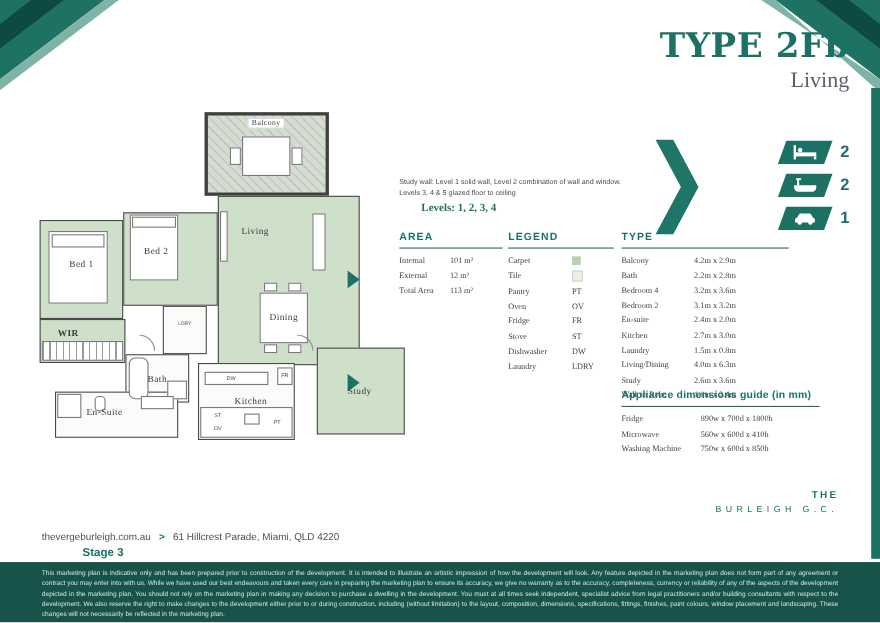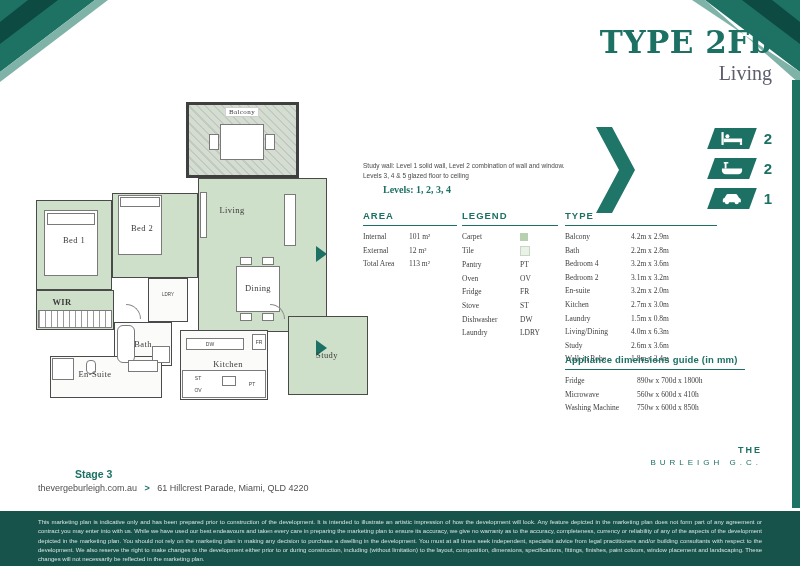--- a/index.html
+++ b/index.html
@@ -61,21 +61,21 @@
           font:400 8.5px "Liberation Serif",serif;color:#3b3b3b;letter-spacing:.4px;}
   .rlabel-balcony{font-size:7px;background:#ffffff;padding:0 3px;border:1px solid #cfcfcf;}
   .tag{position:absolute;transform:translate(-50%,-50%);font:400 5px "Liberation Sans",sans-serif;
        color:#444;z-index:3;white-space:nowrap;}
   .tri{position:absolute;width:0;height:0;border-top:8px solid transparent;
        border-bottom:8px solid transparent;border-left:11px solid #1c7164;z-index:3;}
   .arc{position:absolute;width:14px;height:14px;border-top:1px solid #8a8a8a;
        border-right:1px solid #8a8a8a;border-radius:0 100% 0 0;}
 
   
-  .stage{position:absolute;left:38px;top:468px;z-index:2;
+  .stage{position:absolute;left:38px;top:496px;z-index:2;
          font:700 10.5px "Liberation Sans",sans-serif;color:#1c7164;padding-left:37px;}
   .addr{position:absolute;left:38px;top:483px;z-index:2;
         font:400 9px "Liberation Sans",sans-serif;color:#4f4f4f;}
   .addr .sep{color:#1c7164;font-weight:700;margin:0 5px;}
   .logo{position:absolute;right:38px;top:434px;text-align:right;z-index:2;}
   .logo-top{display:flex;align-items:flex-start;justify-content:flex-end;gap:7px;}
   .logo-the{font:700 9px "Liberation Sans",sans-serif;color:#1c7164;letter-spacing:2px;margin-top:11px;}
   .logo-name{font:600 41px "DejaVu Serif",serif;color:#5f2a62;line-height:.85;letter-spacing:-1px;}
   .logo-loc{font:400 8px "Liberation Sans",sans-serif;color:#1c7164;letter-spacing:4px;margin-top:3px;}
   .disclaimer-bar{position:absolute;left:0;top:511px;width:800px;height:55px;background:#18534b;z-index:2;}
@@ -272,21 +272,21 @@
     <div class="trow">
       <span class="tlabel">Bedroom 4</span>
       <span class="tval">3.2m x 3.6m</span>
     </div>
     <div class="trow">
       <span class="tlabel">Bedroom 2</span>
       <span class="tval">3.1m x 3.2m</span>
     </div>
     <div class="trow">
       <span class="tlabel">En-suite</span>
-      <span class="tval">3.2m x 2.0m</span>
+      <span class="tval">2.4m x 2.0m</span>
     </div>
     <div class="trow">
       <span class="tlabel">Kitchen</span>
       <span class="tval">2.7m x 3.0m</span>
     </div>
     <div class="trow">
       <span class="tlabel">Laundry</span>
       <span class="tval">1.5m x 0.8m</span>
     </div>
     <div class="trow">

